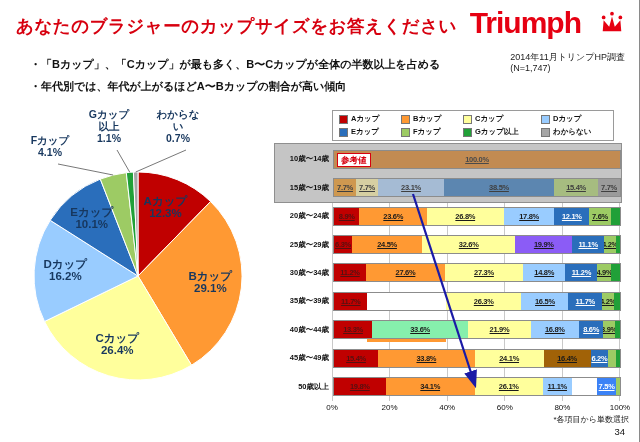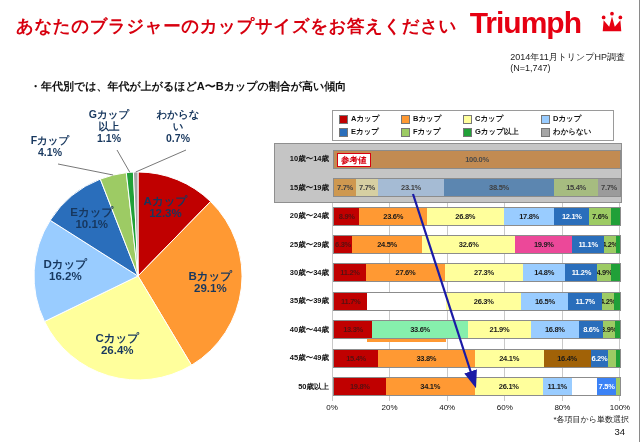--- a/index.html
+++ b/index.html
@@ -31,21 +31,21 @@
   .swatch{width:7px;height:7px;border:1px solid #777;flex:0 0 auto;}
   .plot{position:relative;margin-top:4px;height:276px;}
   .grid{position:absolute;left:58px;top:0;width:288px;height:256px;}
   .gridline{position:absolute;top:0;bottom:0;width:1px;background:var(--grid);}
   .ref-box{position:absolute;left:0;top:-2px;width:348px;height:60px;background:var(--ref-bg);border:1px solid var(--ref-border);box-sizing:border-box;}
   .rows{position:relative;}
   .bar-row{display:flex;align-items:center;height:28.45px;}
   .bar-cat{width:55px;padding-right:4px;font-size:7.5px;font-weight:bold;color:#111;text-align:right;white-space:nowrap;flex:0 0 auto;}
   .bar-track{position:relative;display:flex;width:288px;height:19px;border:1px solid #8c8c8c;box-sizing:border-box;background:#fff;}
   .bar-seg{display:flex;align-items:center;justify-content:center;overflow:hidden;
-    font-size:7.5px;font-weight:bold;letter-spacing:-.3px;white-space:nowrap;height:100%;}
+    font-size:7.5px;font-weight:bold;letter-spacing:-.3px;white-space:nowrap;height:100%;text-decoration:underline;}
   .ref-badge{position:absolute;left:3px;top:2px;background:#fff;border:1px solid var(--title-red);
     color:var(--title-red);font-size:8.5px;font-weight:bold;padding:0 3px;line-height:12px;z-index:3;}
   .axis{position:absolute;left:58px;top:258px;width:288px;height:14px;}
   .axis-tick{position:absolute;top:0;transform:translateX(-50%);font-size:8px;color:#111;}
   .arrow-layer{position:absolute;left:0;top:0;width:358px;height:276px;pointer-events:none;z-index:5;}
   .footnote{position:absolute;right:10px;top:414px;font-size:8px;color:#111;}
   .page-num{position:absolute;right:14px;top:426px;font-size:9.5px;color:#111;}
 </style>
 </head>
 <body>
@@ -61,20 +61,21 @@
       <circle cx="23" cy="7" r="2" fill="#E60012"></circle>
       <path d="M4,22 L5,10 L11,17 L14,6 L17,17 L23,10 L24,22 Z" fill="#E60012"></path>
     </svg>
   </div>
 
   <div class="survey-note">
     <div>2014年11月トリンプHP調査</div>
     <div>(N=1,747)</div>
   </div>
 
+  <div class="bullet bullet1">・「Bカップ」、「Cカップ」が最も多く、B〜Cカップが全体の半数以上を占める</div>
   <div class="bullet bullet2">・年代別では、年代が上がるほどA〜Bカップの割合が高い傾向</div>
 
   <div class="pie-wrap">
     <svg id="pie-svg" width="318" height="330" viewBox="0 0 318 330">
         <path d="M 132 168 L 132.0 64.0 A 104 104 0 0 1 204.6 93.5 Z" fill="#C00000" stroke="#ffffff" stroke-width="1"></path>
         <path d="M 132 168 L 204.6 93.5 A 104 104 0 0 1 185.5 257.2 Z" fill="#FF9933" stroke="#ffffff" stroke-width="1"></path>
         <path d="M 132 168 L 185.5 257.2 A 104 104 0 0 1 38.5 213.5 Z" fill="#FFFF9C" stroke="#ffffff" stroke-width="1"></path>
         <path d="M 132 168 L 38.5 213.5 A 104 104 0 0 1 44.2 112.3 Z" fill="#99CCFF" stroke="#ffffff" stroke-width="1"></path>
         <path d="M 132 168 L 44.2 112.3 A 104 104 0 0 1 94.3 71.1 Z" fill="#2A6EBB" stroke="#ffffff" stroke-width="1"></path>
         <path d="M 132 168 L 94.3 71.1 A 104 104 0 0 1 120.3 64.7 Z" fill="#9DCB64" stroke="#ffffff" stroke-width="1"></path>
@@ -169,21 +170,21 @@
               <div class="bar-seg" style="width: 7.6%; background: rgb(157, 203, 100); color: rgb(26, 26, 26);">7.6%</div>
               <div class="bar-seg" style="width: 3.2%; background: rgb(33, 160, 56); color: rgb(26, 26, 26);"></div>
             </div>
           </div>
           <div class="bar-row">
             <div class="bar-cat">25歳〜29歳</div>
             <div class="bar-track">
               <div class="bar-seg" style="width: 6.3%; background: rgb(192, 0, 0); color: rgb(85, 17, 17);">6.3%</div>
               <div class="bar-seg" style="width: 24.5%; background: rgb(255, 153, 51); color: rgb(26, 26, 26);">24.5%</div>
               <div class="bar-seg" style="width: 32.6%; background: rgb(255, 255, 156); color: rgb(26, 26, 26);">32.6%</div>
-              <div class="bar-seg" style="width: 19.9%; background: #ec4899; color: rgb(26, 26, 26);">19.9%</div>
+              <div class="bar-seg" style="width: 19.9%; background: #8b5cf6; color: rgb(26, 26, 26);">19.9%</div>
               <div class="bar-seg" style="width: 11.1%; background: rgb(42, 110, 187); color: rgb(255, 255, 255);">11.1%</div>
               <div class="bar-seg" style="width: 4.2%; background: rgb(157, 203, 100); color: rgb(26, 26, 26);">4.2%</div>
               <div class="bar-seg" style="width: 1.4%; background: rgb(33, 160, 56); color: rgb(26, 26, 26);"></div>
             </div>
           </div>
           <div class="bar-row">
             <div class="bar-cat">30歳〜34歳</div>
             <div class="bar-track">
               <div class="bar-seg" style="width: 11.2%; background: rgb(192, 0, 0); color: rgb(85, 17, 17);">11.2%</div>
               <div class="bar-seg" style="width: 27.6%; background: rgb(255, 153, 51); color: rgb(26, 26, 26);">27.6%</div>

